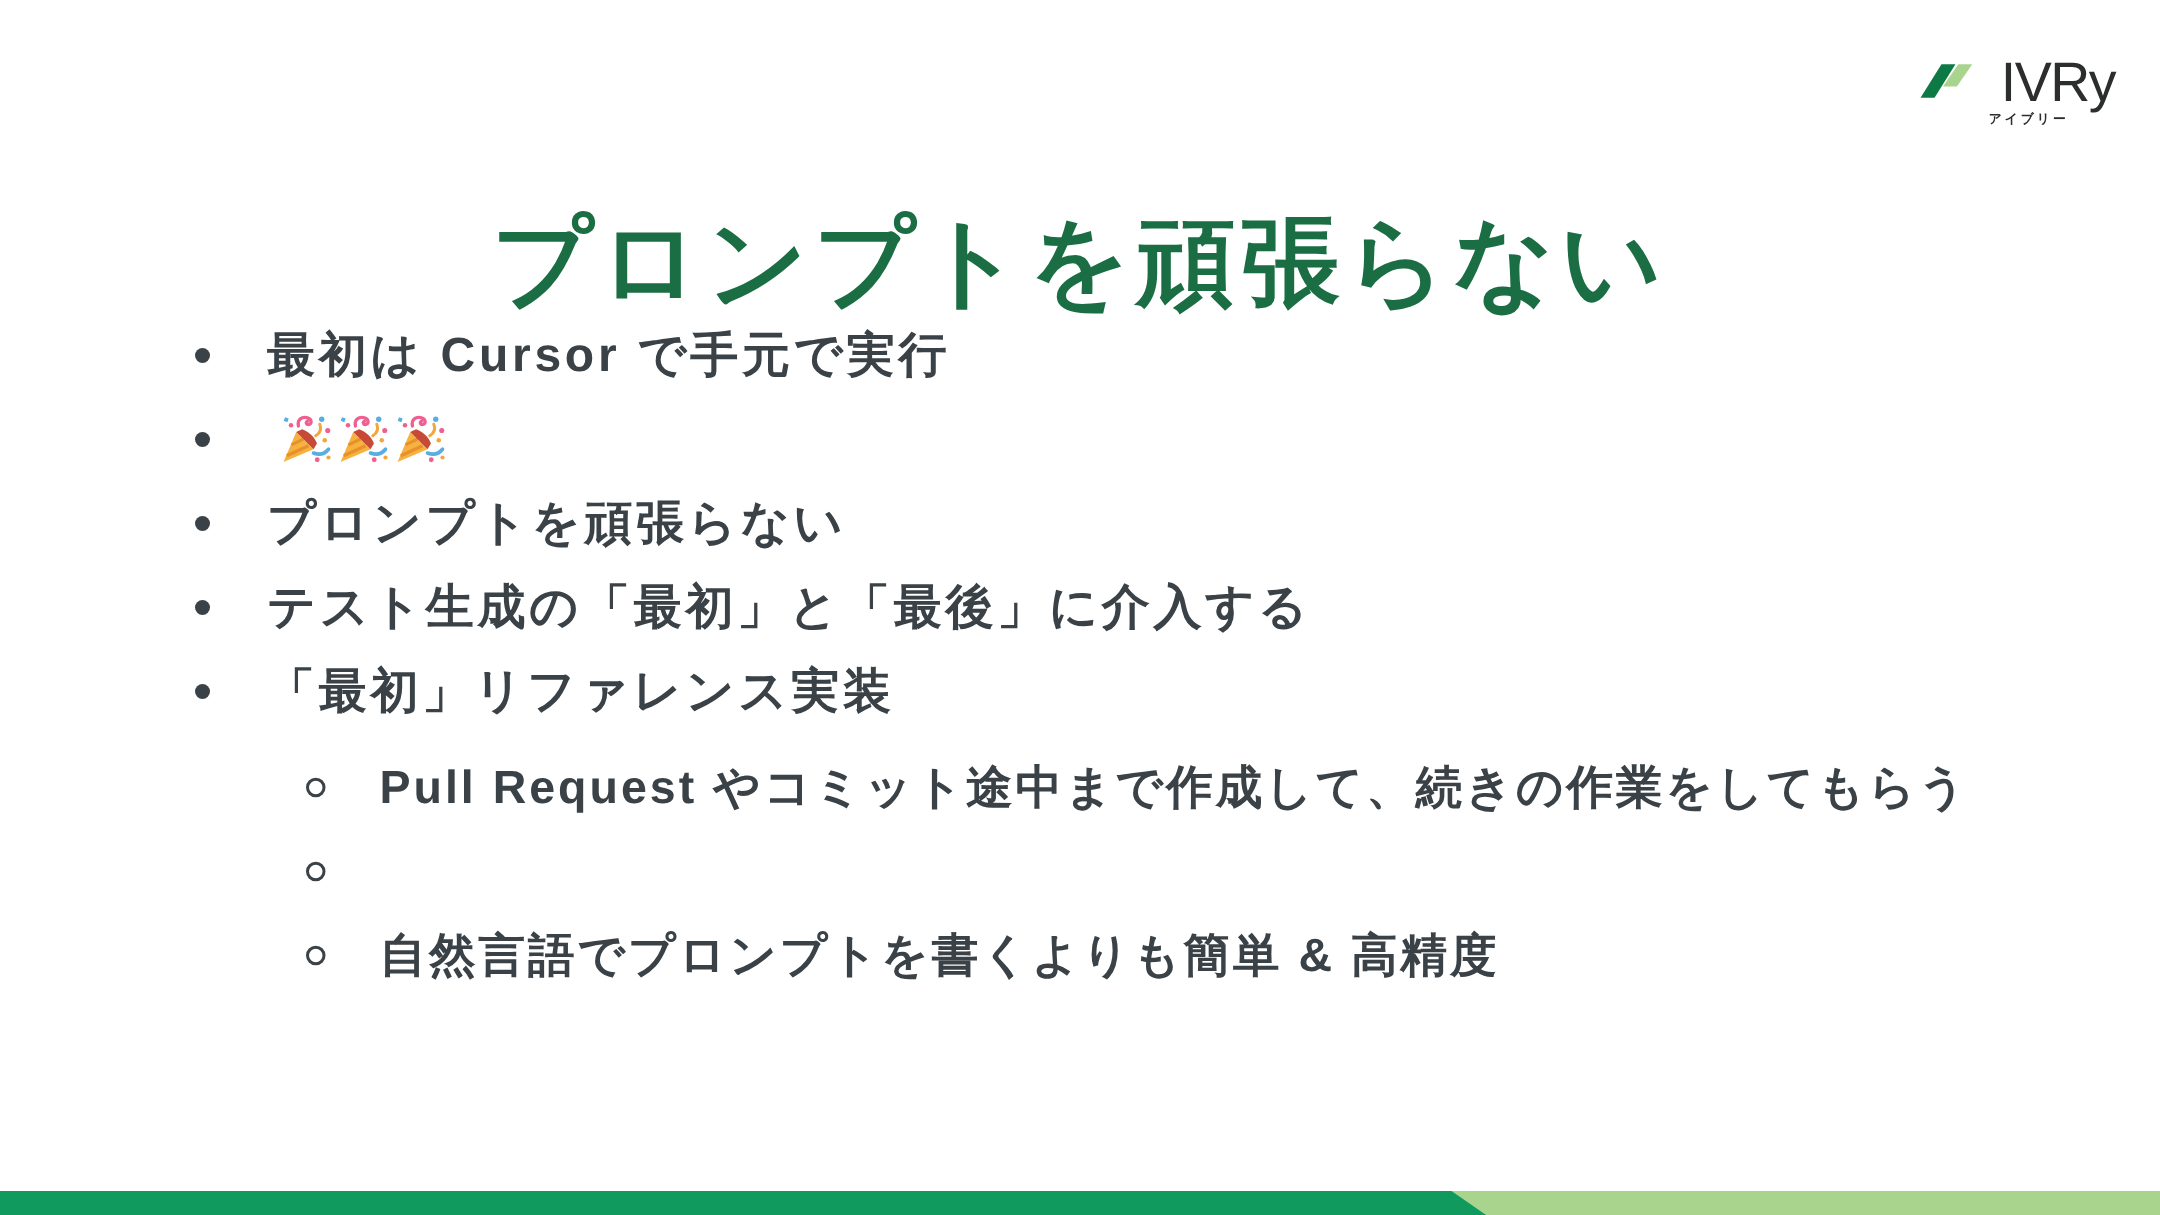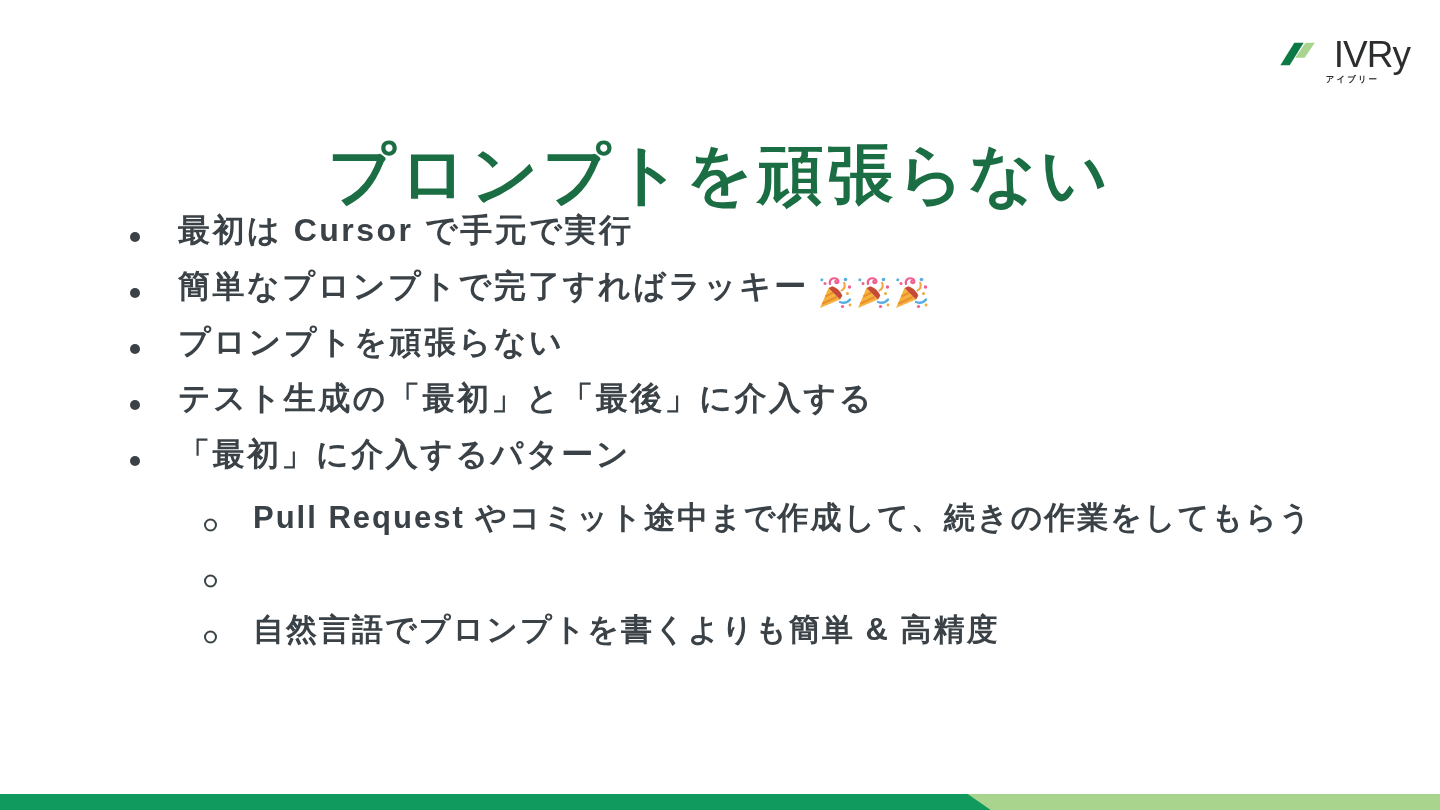--- a/index.html
+++ b/index.html
@@ -34,21 +34,21 @@
     font-size: 66px; font-weight: 800; letter-spacing: 4px;
     color: #1b6e43;
   }
 
   
   .bullets {
     position: absolute; left: 128px; top: 209px; width: 1230px;
     list-style: none; margin: 0; padding: 0;
     color: #3a4247; font-weight: 700;
   }
-  .li { position: relative; height: 56px; display: flex; }
+  .li { position: relative; height: 56px; display: flex; align-items: center; }
   .li.l1 { padding-left: 50px; font-size: 32px; letter-spacing: 2.5px; }
   .li.l2 { padding-left: 125px; font-size: 31px; letter-spacing: 2px; }
   .li.gap { margin-top: 8px; }
   .marker { position: absolute; top: 50%; transform: translateY(-50%); }
   .dot   { left: 2px;  width: 10px; height: 10px; border-radius: 50%; background: #3a4247; }
   .ring  { left: 76px; width: 9px;  height: 9px;  border-radius: 50%; border: 2.5px solid #3a4247; background: transparent; }
   .txt { white-space: nowrap; }
   .emojis { display: inline-flex; align-items: center; margin-left: 6px; }
   .pp { width: 36px; height: 36px; margin-left: 2px; }
 
@@ -83,21 +83,20 @@
 
   <ul class="bullets">
 
     <li class="li l1">
       <span class="marker dot"></span>
       <span class="txt">最初は Cursor で手元で実行</span>
     </li>
 
     <li class="li l1">
       <span class="marker dot"></span>
-      <span class="txt">簡単なプロンプトで完了すればラッキー</span>
       <span class="emojis" aria-label="🎉🎉🎉">
         <svg class="pp" viewBox="0 0 36 36" aria-hidden="true">
           <path d="M3 33 L11.5 13 L23 24.5 Z" fill="#f6b13f"></path>
           <path d="M5.2 28.8 L19.7 22.1" stroke="#e8912c" stroke-width="2.2" fill="none"></path>
           <path d="M8.3 21.6 L16.2 17.7" stroke="#e8912c" stroke-width="2" fill="none"></path>
           <path d="M11.5 13 L23 24.5 L25.3 20.7 C23.6 16.2 19.8 12.6 15.4 11.2 Z" fill="#c64a36"></path>
           <path d="M13 9 C12 5 15 2.5 19 3.5 C22 4.3 22 7.5 20 8 C18.3 8.4 17.6 6.6 19 5.8" stroke="#ef5f8f" stroke-width="2.2" fill="none" stroke-linecap="round"></path>
           <path d="M23 27 C27 28.6 30.5 27.6 33 24.5" stroke="#58aee0" stroke-width="2.4" fill="none" stroke-linecap="round"></path>
           <path d="M24.5 15.5 C27.3 13.8 28.4 11 27.2 7.8" stroke="#f2a63c" stroke-width="2" fill="none" stroke-linecap="round"></path>
           <circle cx="28.5" cy="4.5" r="1.8" fill="#58aee0"></circle>
@@ -148,21 +147,21 @@
       <span class="txt">プロンプトを頑張らない</span>
     </li>
 
     <li class="li l1">
       <span class="marker dot"></span>
       <span class="txt">テスト生成の「最初」と「最後」に介入する</span>
     </li>
 
     <li class="li l1">
       <span class="marker dot"></span>
-      <span class="txt">「最初」に介入するパターン</span>
+      <span class="txt">「最初」リファレンス実装</span>
     </li>
 
     <li class="li l2 gap">
       <span class="marker ring"></span>
       <span class="txt">Pull Request やコミット途中まで作成して、続きの作業をしてもらう</span>
     </li>
 
     <li class="li l2">
       <span class="marker ring"></span>
     </li>

